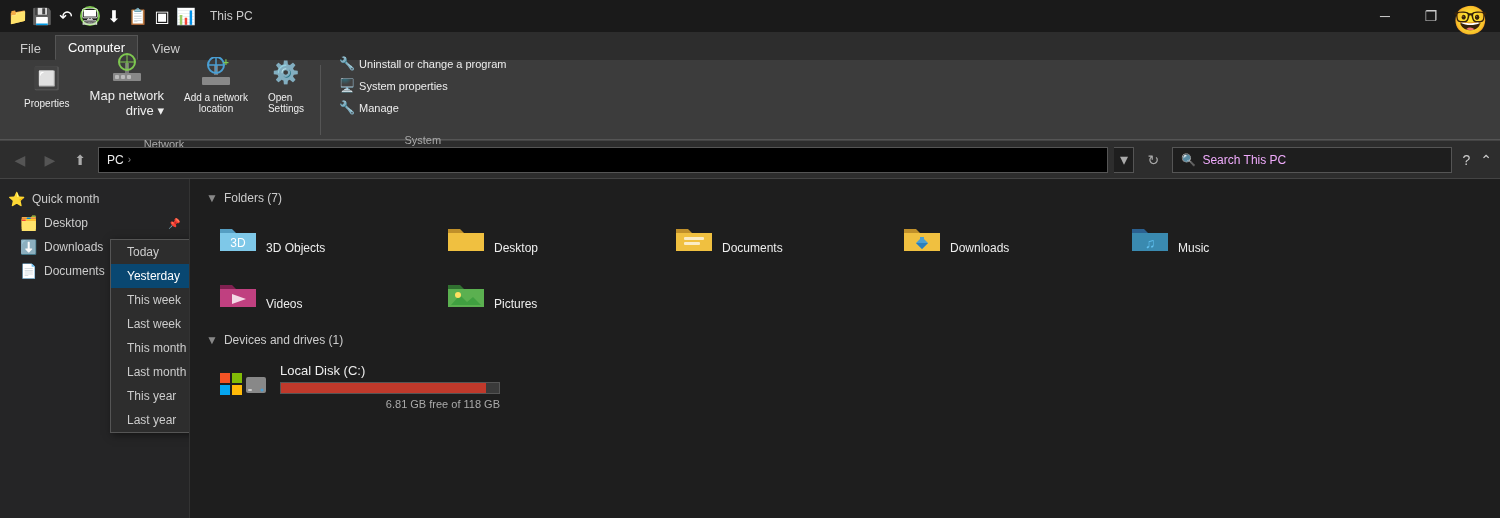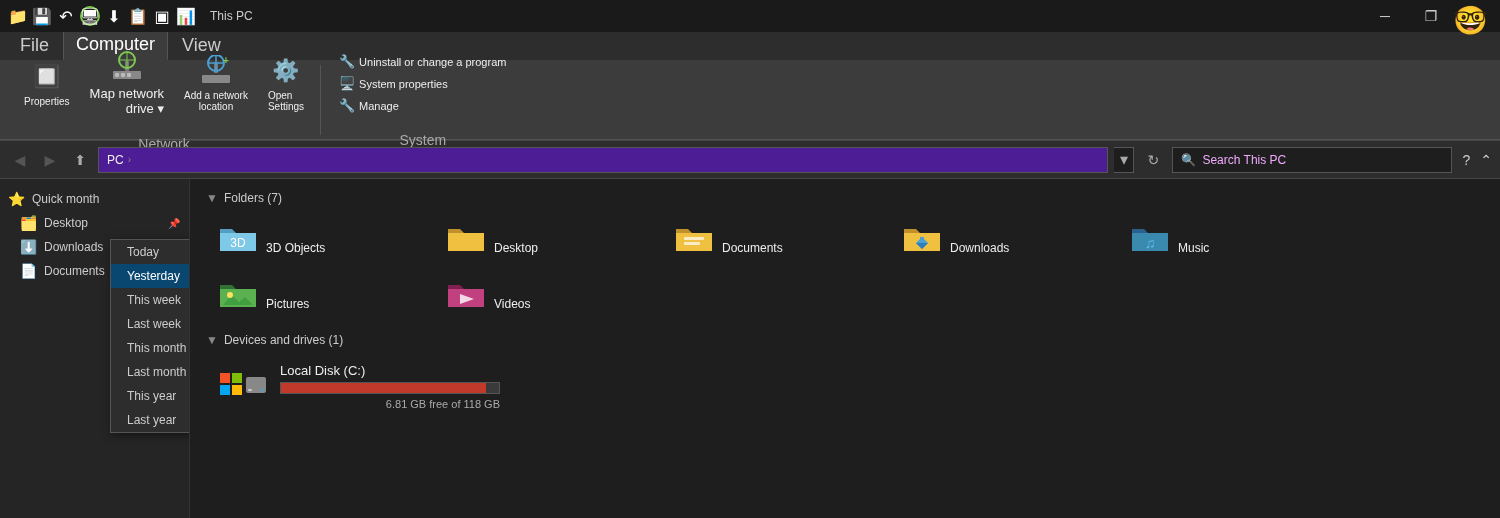--- a/index.html
+++ b/index.html
@@ -67,21 +67,21 @@
     }
     .ribbon-tabs {
       display: flex;
       height: 28px;
       align-items: flex-end;
       padding: 0 8px;
       gap: 2px;
     }
     .ribbon-tab {
       padding: 4px 12px;
-      font-size: 18px;
+      font-size: 13px;
       cursor: pointer;
       color: #cccccc;
       background: #2d2d2d;
       border-top: 1px solid transparent;
     }
     .ribbon-tab.active {
       background: #3c3c3c;
       border: 1px solid #555;
       border-bottom: 1px solid #3c3c3c;
       color: #fff;
@@ -140,21 +140,21 @@
     }
     .ribbon-icon-small {
       width: 16px;
       height: 16px;
       display: flex;
       align-items: center;
       justify-content: center;
       font-size: 13px;
     }
     .ribbon-group-label {
-      font-size: 14px;
+      font-size: 11px;
       color: #aaa;
       text-align: left;
       margin-top: 12px;
     }
     .ribbon-group-inner {
       display: flex;
       gap: 4px;
     }
     .ribbon-group-column {
       display: flex;
@@ -180,21 +180,21 @@
       justify-content: center;
       cursor: pointer;
       color: #aaa;
       border-radius: 2px;
       font-size: 14px;
     }
     .nav-btn.disabled { color: #555; cursor: default; }
     .address-path {
       flex: 1;
       height: 26px;
-      background: #4c1d95;
+      background: #000000;
       border: 1px solid #555;
       display: flex;
       align-items: center;
       padding: 0 8px;
       font-size: 12px;
       color: #eee;
       gap: 4px;
     }
     .address-chevron {
       color: #888;
@@ -596,38 +596,38 @@
             <path d="M2,14 L38,14 L38,32 L2,32 Z" fill="#3a8ab0"></path>
             <text x="20" y="29" text-anchor="middle" font-size="14" fill="#60c0f0">♫</text>
           </svg>
         </div>
         <span>Music</span>
       </div>
 
       <div class="folder-item">
         <div class="folder-icon">
           <svg class="folder-svg" viewBox="0 0 40 36">
+            <path d="M2,10 L2,32 L38,32 L38,14 L18,14 L14,10 Z" fill="#802050"></path>
+            <path d="M2,14 L38,14 L38,32 L2,32 Z" fill="#c04080"></path>
+            <polygon points="14,19 14,29 28,24" fill="#fff" opacity="0.8"></polygon>
+          </svg>
+        </div>
+        <span>Videos</span>
+      </div>
+
+      <div class="folder-item">
+        <div class="folder-icon">
+          <svg class="folder-svg" viewBox="0 0 40 36">
             <path d="M2,10 L2,32 L38,32 L38,14 L18,14 L14,10 Z" fill="#307030"></path>
             <path d="M2,14 L38,14 L38,32 L2,32 Z" fill="#5bb050"></path>
             <path d="M5,30 L14,20 L21,27 L27,22 L35,30 Z" fill="#40a040"></path>
             <circle cx="12" cy="20" r="3" fill="#ffe060"></circle>
           </svg>
         </div>
         <span>Pictures</span>
-      </div>
-
-      <div class="folder-item">
-        <div class="folder-icon">
-          <svg class="folder-svg" viewBox="0 0 40 36">
-            <path d="M2,10 L2,32 L38,32 L38,14 L18,14 L14,10 Z" fill="#802050"></path>
-            <path d="M2,14 L38,14 L38,32 L2,32 Z" fill="#c04080"></path>
-            <polygon points="14,19 14,29 28,24" fill="#fff" opacity="0.8"></polygon>
-          </svg>
-        </div>
-        <span>Videos</span>
       </div>
     </div>
 
     <div class="section-header">
       <span class="section-chevron">▼</span>
       <span class="section-title">Devices and drives (1)</span>
     </div>
     <div>
       <div class="drive-item">
         <div class="drive-icon">

